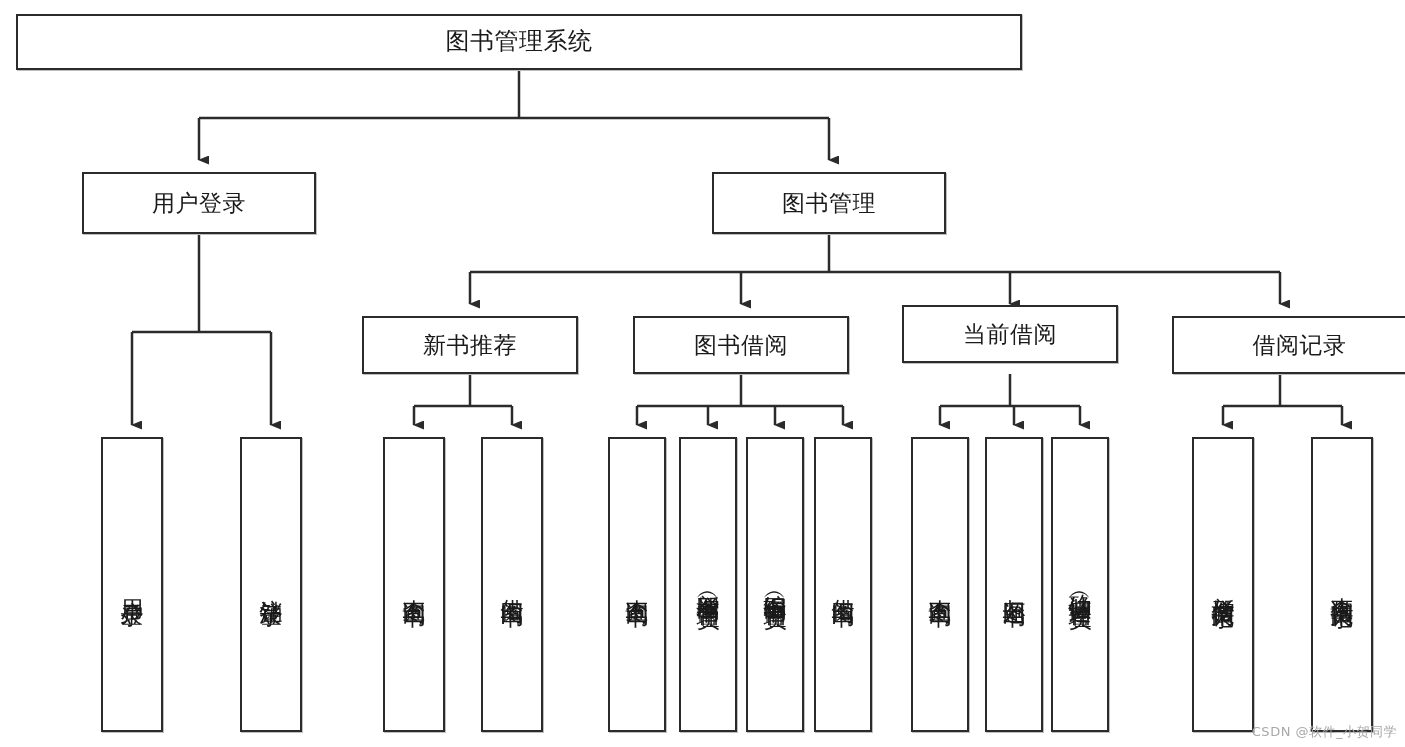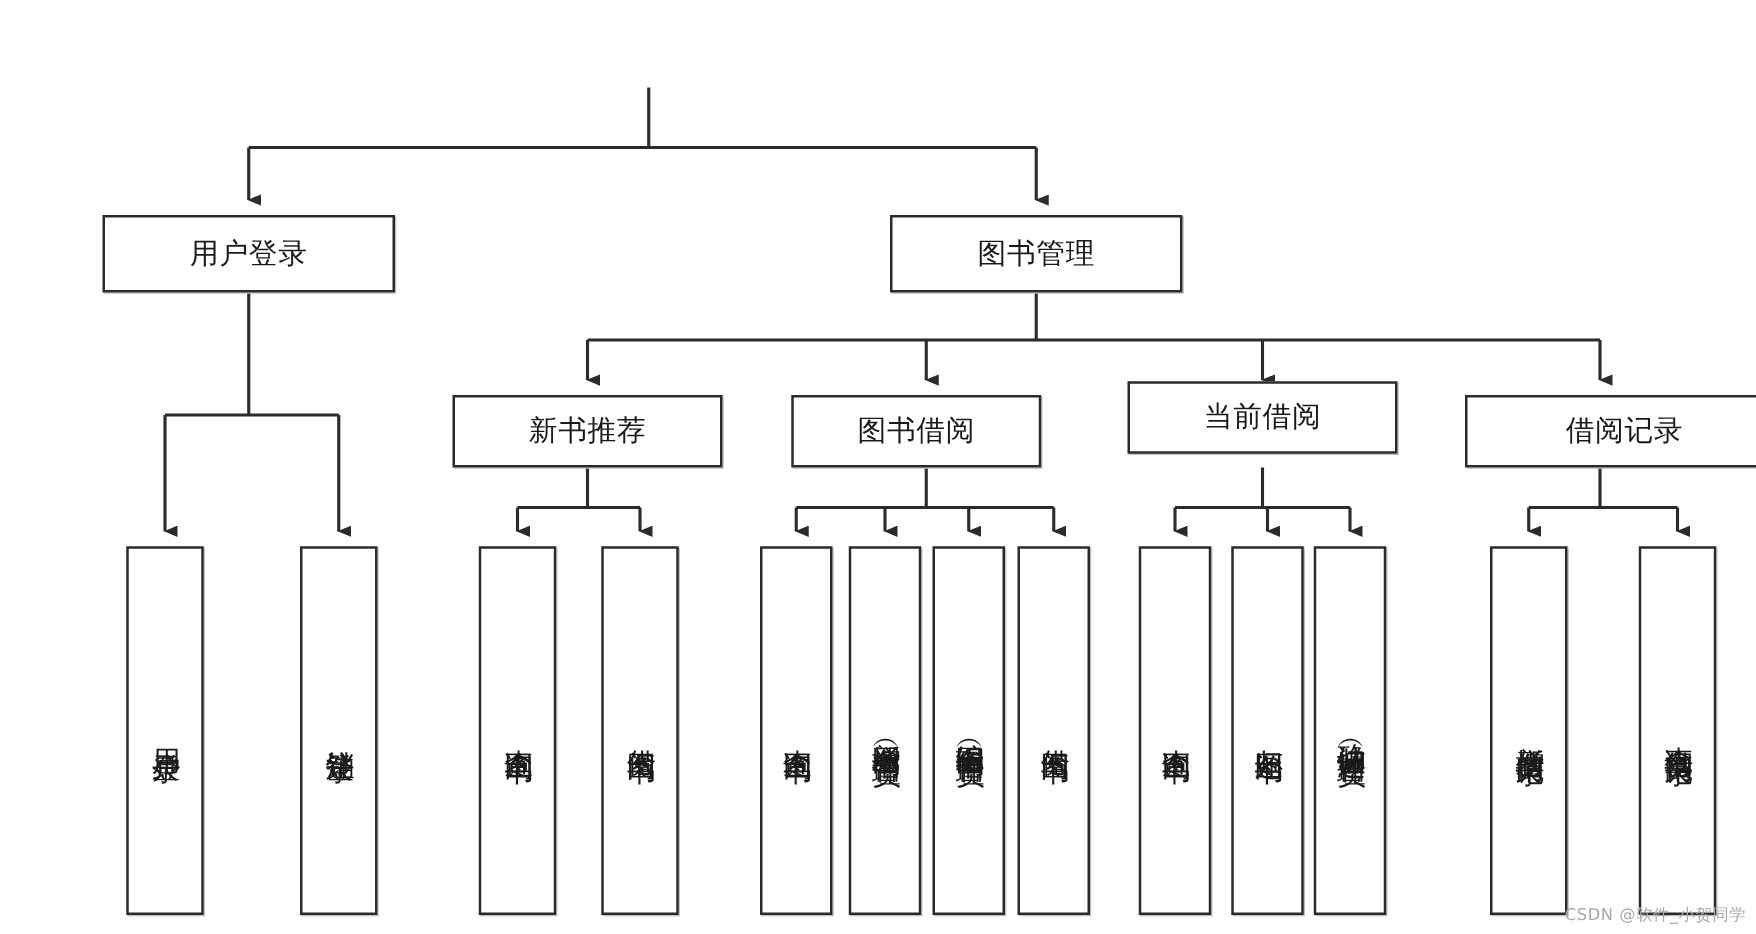--- a/index.html
+++ b/index.html
@@ -135,32 +135,35 @@
     </g>
 
     <g stroke="#2b2b2b" stroke-width="2.5" fill="none">
       <path d="M1280,374 L1280,406"></path>
       <path d="M1223,406 L1342,406"></path>
       <path d="M1223,406 L1223,425" marker-end="url(#arrowhead)"></path>
       <path d="M1342,406 L1342,425" marker-end="url(#arrowhead)"></path>
     </g>
   </svg>
 
+  <div class="node horiz root" style="left:16px; top:14px; width:1006px; height:56px;">
+    <span class="node-label">图书管理系统</span>
+  </div>
 
   <div class="node horiz" style="left:82px; top:172px; width:234px; height:62px;">
     <span class="node-label">用户登录</span>
   </div>
   <div class="node horiz" style="left:362px; top:316px; width:216px; height:58px;">
     <span class="node-label">新书推荐</span>
   </div>
 
   <div class="node horiz" style="left:712px; top:172px; width:234px; height:62px;">
     <span class="node-label">图书管理</span>
   </div>
-  <div class="node horiz" style="left:633px; top:316px; width:200px; height:58px;">
+  <div class="node horiz" style="left:633px; top:316px; width:216px; height:58px;">
     <span class="node-label">图书借阅</span>
   </div>
   <div class="node horiz" style="left:902px; top:305px; width:216px; height:58px;">
     <span class="node-label">当前借阅</span>
   </div>
   <div class="node horiz" style="left:1172px; top:316px; width:255px; height:58px;">
     <span class="node-label">借阅记录</span>
   </div>
 
   <div class="node vert" style="left:101px; top:437px; width:62px; height:295px;">

